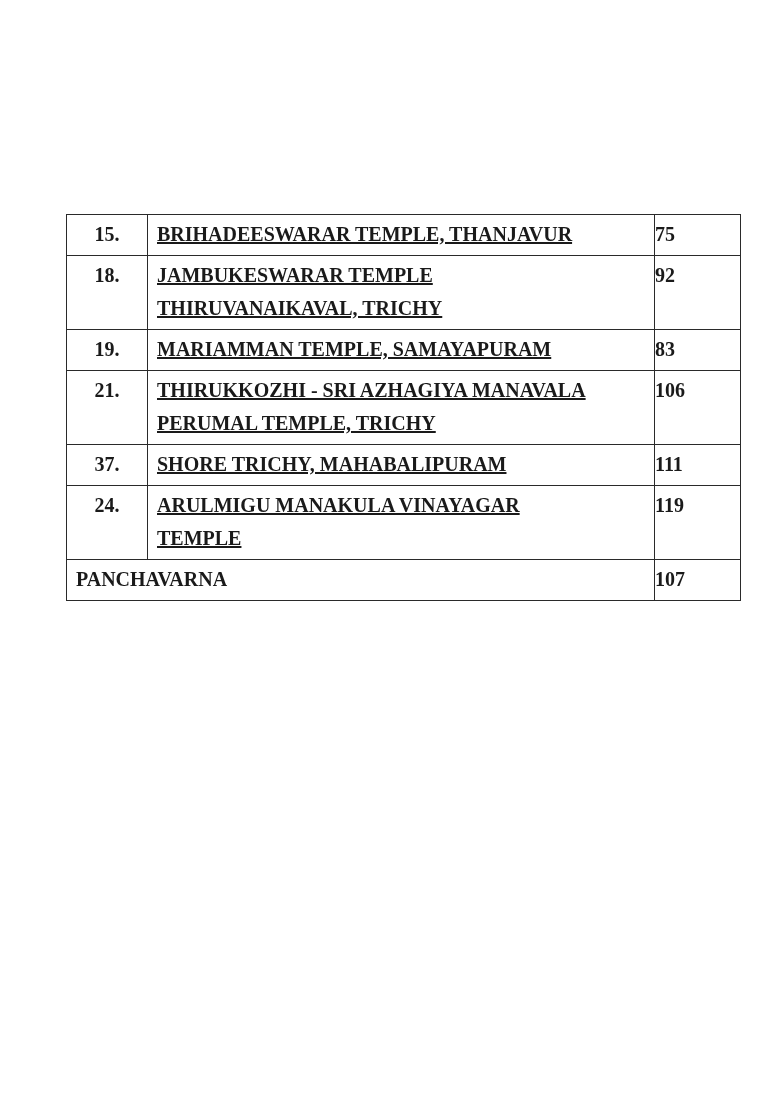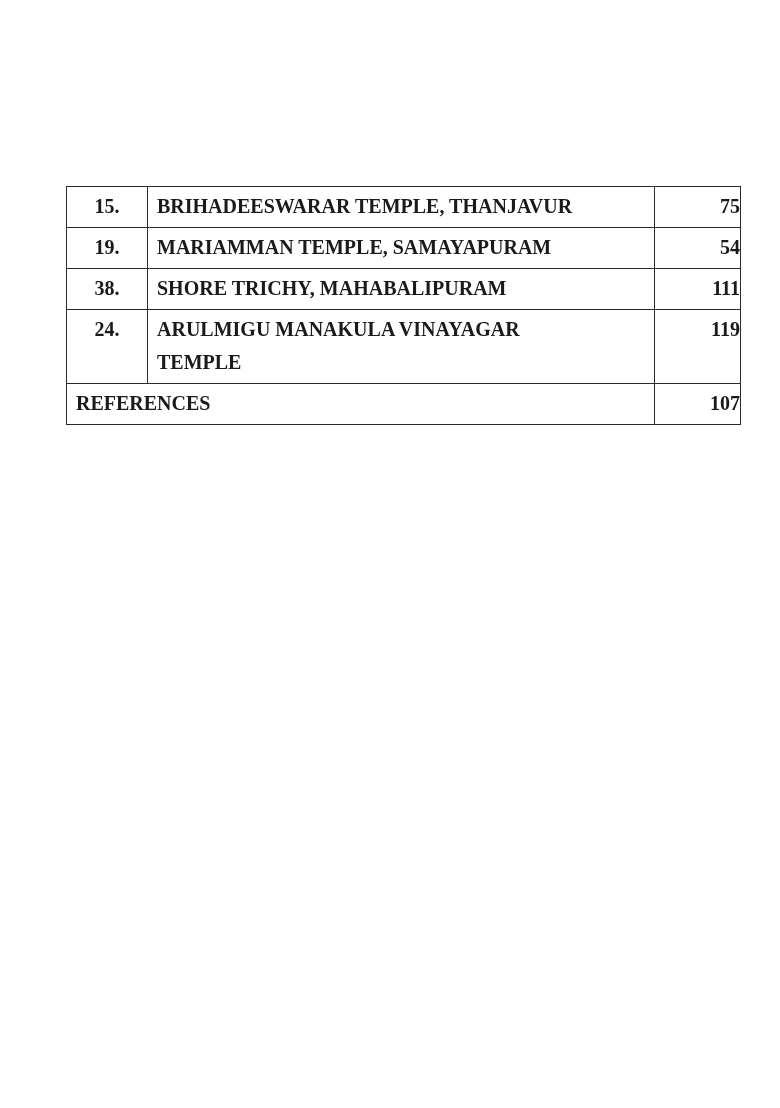--- a/index.html
+++ b/index.html
@@ -1,60 +1,76 @@
 <!DOCTYPE html>
 <html><head>
 <meta charset="utf-8">
 <style>
   html, body { margin:0; padding:0; background:#ffffff; }
   body { width:780px; height:1108px; position:relative; overflow:hidden;
          font-family:"Liberation Serif", "DejaVu Serif", serif; color:#1a1a1a; }
-  table.toc { position:absolute; left:66px; top:186px; width:657px;
+  table.toc { position:absolute; left:66px; top:214px; width:657px;
               border-collapse:collapse; table-layout:fixed; }
   table.toc td { border:1.5px solid #2a2a2a; font-weight:bold; font-size:20px;
                  vertical-align:top; line-height:33px; padding:3px 0 4px 0; }
   td.num { width:80px; text-align:center; }
-  td.title { width:491px; padding-left:9px !important; padding-right:6px !important; }
-  td.page { width:85px; text-align:right; }
+  td.title { width:491px; padding-left:9px !important; padding-right:6px !important;text-decoration:underline; }
+  td.page { width:85px; text-align:left; }
   td.ref { padding-left:9px !important; }
 </style>
 </head>
 <body>
 
 <table class="toc">
   <tbody id="toc-body">
       <tr>
         <td class="num">15.</td>
         <td class="title">
           <div>BRIHADEESWARAR TEMPLE, THANJAVUR</div>
         </td>
         <td class="page">75</td>
       </tr>
       <tr>
+        <td class="num">18.</td>
+        <td class="title">
+          <div>JAMBUKESWARAR TEMPLE</div>
+          <div>THIRUVANAIKAVAL, TRICHY</div>
+        </td>
+        <td class="page">92</td>
+      </tr>
+      <tr>
         <td class="num">19.</td>
         <td class="title">
           <div>MARIAMMAN TEMPLE, SAMAYAPURAM</div>
         </td>
-        <td class="page">54</td>
+        <td class="page">83</td>
       </tr>
       <tr>
-        <td class="num">38.</td>
+        <td class="num">21.</td>
+        <td class="title">
+          <div>THIRUKKOZHI - SRI AZHAGIYA MANAVALA</div>
+          <div>PERUMAL TEMPLE, TRICHY</div>
+        </td>
+        <td class="page">106</td>
+      </tr>
+      <tr>
+        <td class="num">37.</td>
         <td class="title">
           <div>SHORE TRICHY, MAHABALIPURAM</div>
         </td>
         <td class="page">111</td>
       </tr>
       <tr>
         <td class="num">24.</td>
         <td class="title">
           <div>ARULMIGU MANAKULA VINAYAGAR</div>
           <div>TEMPLE</div>
         </td>
         <td class="page">119</td>
       </tr>
     </tbody>
   <tfoot>
     <tr>
-      <td class="ref" colspan="2">REFERENCES</td>
+      <td class="ref" colspan="2">PANCHAVARNA</td>
       <td class="page">107</td>
     </tr>
   </tfoot>
 </table>
 
 </body></html>

